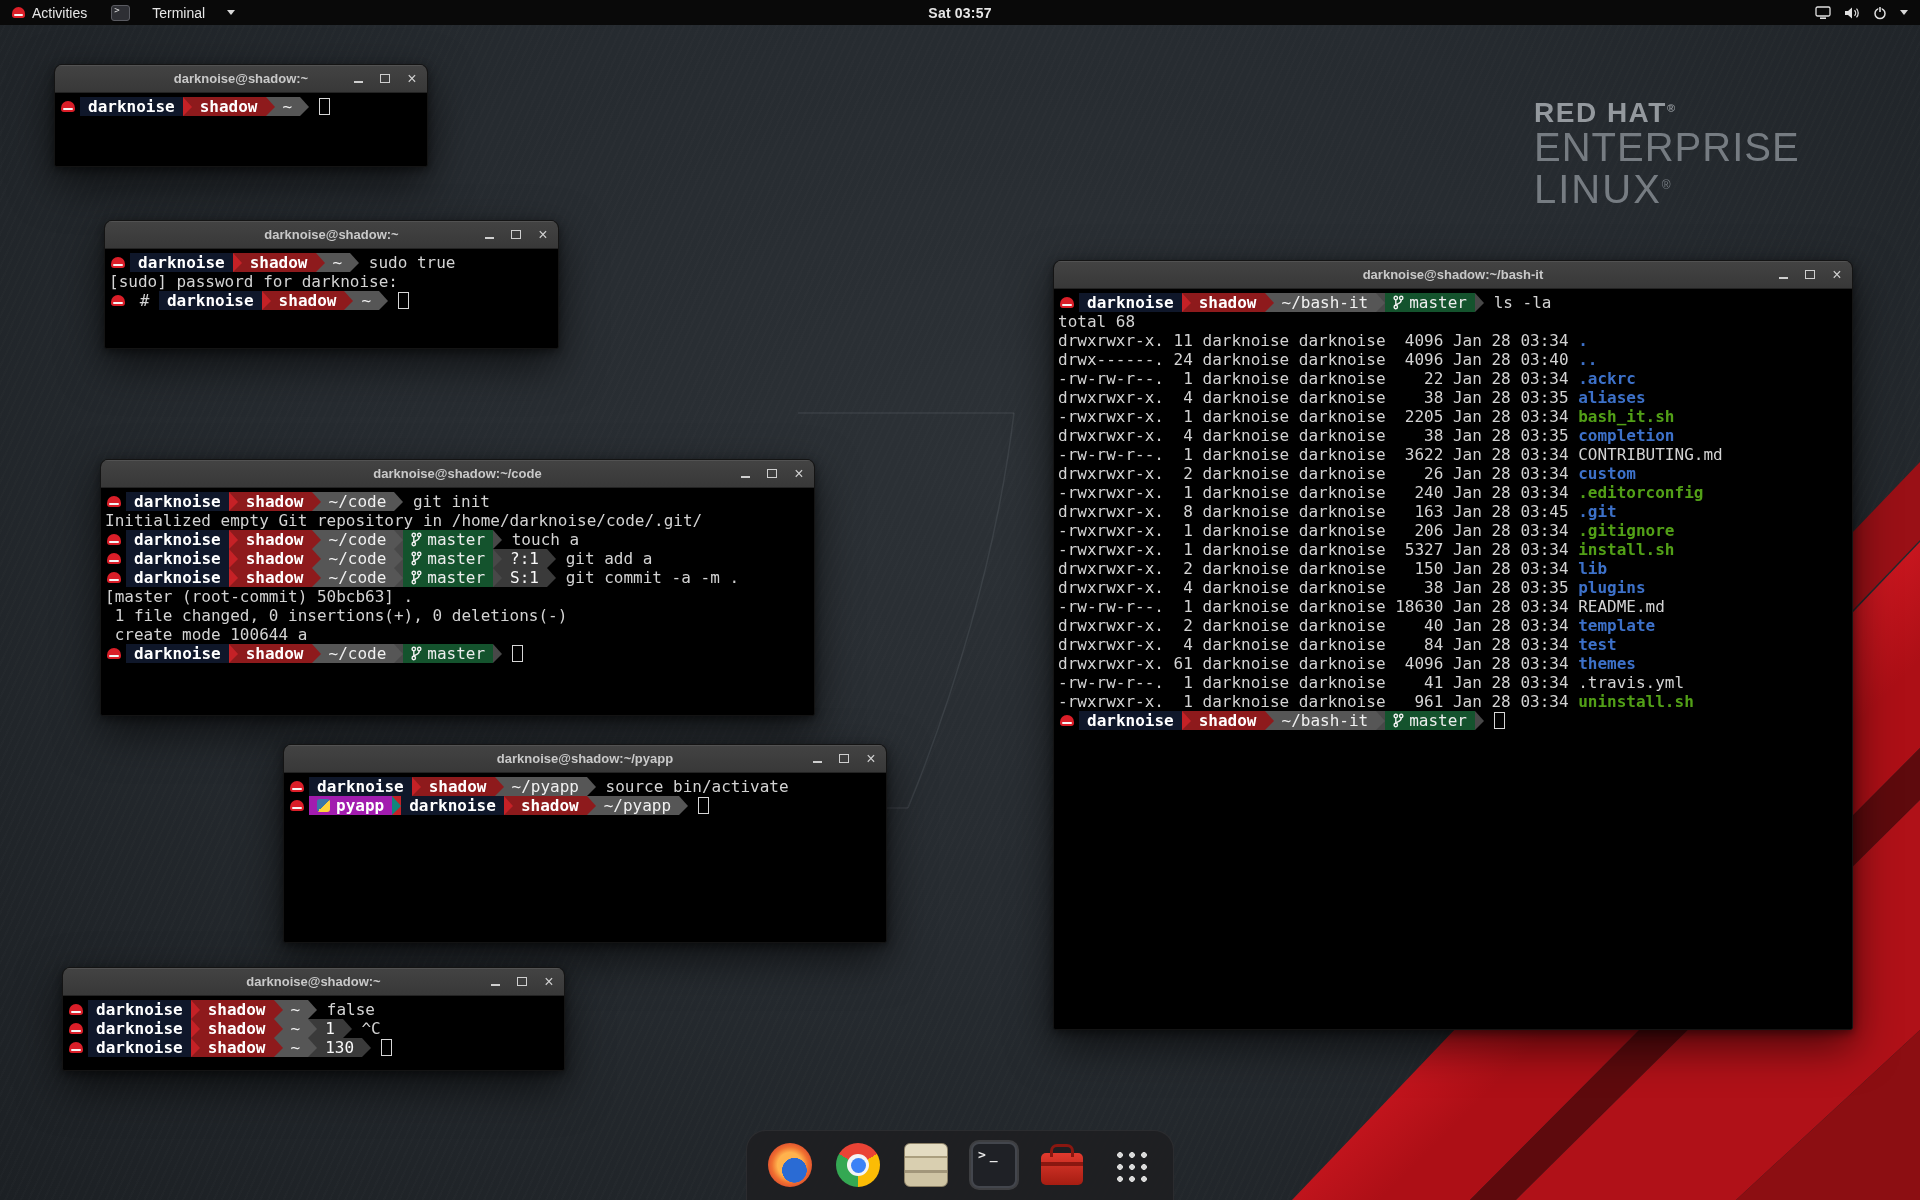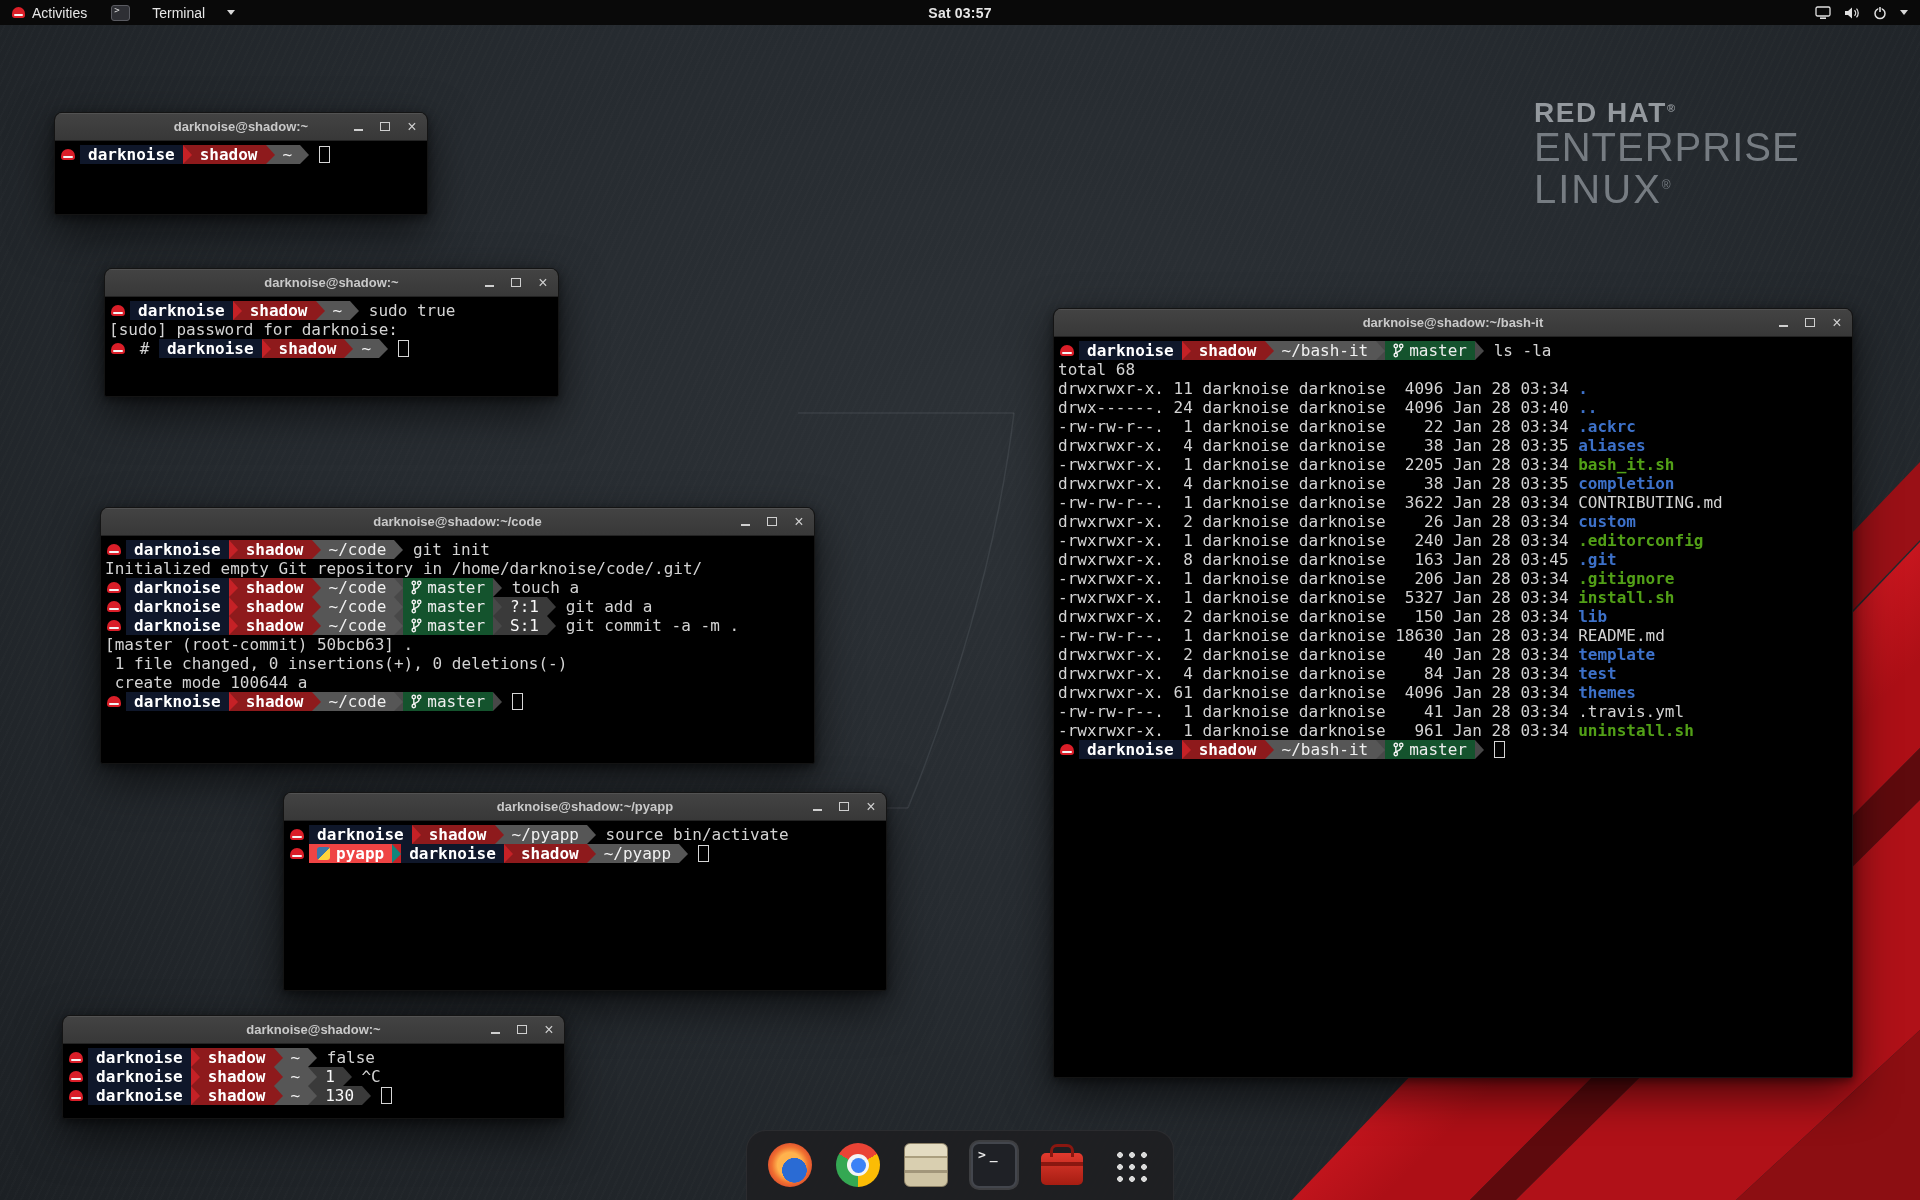--- a/index.html
+++ b/index.html
@@ -31,21 +31,21 @@
   .rhel{position:absolute;left:1534px;top:98px;z-index:3;user-select:none;line-height:1.04;}
   .rhel .l1{font-size:28px;font-weight:700;color:#94999e;letter-spacing:1.5px;}
   .rhel .l1 sup{font-size:11px;color:#94999e;}
   .rhel .l2{font-size:40px;font-weight:400;color:#767c82;letter-spacing:1px;}
   .rhel .l3{font-size:40px;font-weight:400;color:#767c82;letter-spacing:2px;}
   .rhel .l3 sup{font-size:12px;color:#767c82;}
 
   
   .term-window{position:absolute;background:#000;border:1px solid #141414;border-radius:8px 8px 3px 3px;
     box-shadow:0 16px 44px rgba(0,0,0,.6), 0 3px 10px rgba(0,0,0,.45);
-    display:flex;flex-direction:column;overflow:hidden;z-index:10;margin-top:48px;}
+    display:flex;flex-direction:column;overflow:hidden;z-index:10;}
   #w1{left:54px;top:64px;width:372px;height:101px;}
   #w2{left:104px;top:220px;width:453px;height:127px;}
   #w3{left:100px;top:459px;width:713px;height:255px;}
   #w4{left:283px;top:744px;width:602px;height:197px;}
   #w5{left:62px;top:967px;width:501px;height:102px;}
   #w6{left:1053px;top:260px;width:798px;height:768px;z-index:11;}
 
   .titlebar{height:27px;flex:0 0 27px;background:linear-gradient(#434343,#383838);
     border-bottom:1px solid #232323;box-shadow:inset 0 1px 0 #525252;
     display:flex;align-items:center;justify-content:center;position:relative;
@@ -59,21 +59,21 @@
   .term-body{flex:1;background:#000;padding:4px 4px 0 4px;
     font-family:"DejaVu Sans Mono","Liberation Mono",monospace;font-size:16px;color:#d3d3d3;overflow:hidden;}
   .term-line{white-space:pre;height:19px;line-height:19px;}
 
   .seg{display:inline-block;height:19px;line-height:19px;padding:0 8px;vertical-align:top;color:#fff;}
   .bg-red{background:#0f172a;font-weight:700;}
   .bg-darkred{background:#8e1a1c;font-weight:700;}
   .bg-gray{background:#565656;color:#f0f0f0;}
   .bg-gray2{background:#14532d;color:#ededed;}
   .bg-badge{background:#3a3a3a;color:#fafafa;}
-  .bg-teal{background:#ef4444;font-weight:700;}
+  .bg-teal{background:#a21caf;font-weight:700;}
 
   .arrow{display:inline-block;width:0;height:0;vertical-align:top;
     border-top:10px solid transparent;border-bottom:9px solid transparent;border-left:9px solid transparent;}
   .from-red{border-left-color:#c52126;}
   .from-darkred{border-left-color:#8e1a1c;}
   .from-gray{border-left-color:#565656;}
   .from-gray2{border-left-color:#484848;}
   .from-badge{border-left-color:#3a3a3a;}
   .from-teal{border-left-color:#11857c;}
   .on-red{background-color:#c52126;}
@@ -349,20 +349,21 @@
       <div class="term-line"><span>drwxrwxr-x.  4 darknoise darknoise    38 Jan 28 03:35 </span><span class="fg-dir">aliases</span></div>
       <div class="term-line"><span>-rwxrwxr-x.  1 darknoise darknoise  2205 Jan 28 03:34 </span><span class="fg-exec">bash_it.sh</span></div>
       <div class="term-line"><span>drwxrwxr-x.  4 darknoise darknoise    38 Jan 28 03:35 </span><span class="fg-dir">completion</span></div>
       <div class="term-line"><span>-rw-rw-r--.  1 darknoise darknoise  3622 Jan 28 03:34 CONTRIBUTING.md</span></div>
       <div class="term-line"><span>drwxrwxr-x.  2 darknoise darknoise    26 Jan 28 03:34 </span><span class="fg-dir">custom</span></div>
       <div class="term-line"><span>-rwxrwxr-x.  1 darknoise darknoise   240 Jan 28 03:34 </span><span class="fg-exec">.editorconfig</span></div>
       <div class="term-line"><span>drwxrwxr-x.  8 darknoise darknoise   163 Jan 28 03:45 </span><span class="fg-dir">.git</span></div>
       <div class="term-line"><span>-rwxrwxr-x.  1 darknoise darknoise   206 Jan 28 03:34 </span><span class="fg-exec">.gitignore</span></div>
       <div class="term-line"><span>-rwxrwxr-x.  1 darknoise darknoise  5327 Jan 28 03:34 </span><span class="fg-exec">install.sh</span></div>
       <div class="term-line"><span>drwxrwxr-x.  2 darknoise darknoise   150 Jan 28 03:34 </span><span class="fg-dir">lib</span></div>
+      <div class="term-line"><span>drwxrwxr-x.  4 darknoise darknoise    38 Jan 28 03:35 </span><span class="fg-dir">plugins</span></div>
       <div class="term-line"><span>-rw-rw-r--.  1 darknoise darknoise 18630 Jan 28 03:34 README.md</span></div>
       <div class="term-line"><span>drwxrwxr-x.  2 darknoise darknoise    40 Jan 28 03:34 </span><span class="fg-dir">template</span></div>
       <div class="term-line"><span>drwxrwxr-x.  4 darknoise darknoise    84 Jan 28 03:34 </span><span class="fg-dir">test</span></div>
       <div class="term-line"><span>drwxrwxr-x. 61 darknoise darknoise  4096 Jan 28 03:34 </span><span class="fg-dir">themes</span></div>
       <div class="term-line"><span>-rw-rw-r--.  1 darknoise darknoise    41 Jan 28 03:34 .travis.yml</span></div>
       <div class="term-line"><span>-rwxrwxr-x.  1 darknoise darknoise   961 Jan 28 03:34 </span><span class="fg-exec">uninstall.sh</span></div>
       <div class="term-line"><span class="icn-redhat"></span><span class="seg bg-red">darknoise</span><span class="arrow from-red on-darkred"></span><span class="seg bg-darkred">shadow</span><span class="arrow from-darkred on-gray"></span><span class="seg bg-gray">~/bash-it</span><span class="arrow from-gray on-gray2"></span><span class="seg bg-gray2"><span class="icn-branch"><svg width="11" height="15" viewBox="0 0 11 15">
               <g stroke="#f0f0f0" fill="none" stroke-width="1.4">
                 <circle cx="2.8" cy="3" r="1.7"></circle>
                 <circle cx="8.2" cy="3" r="1.7"></circle>

